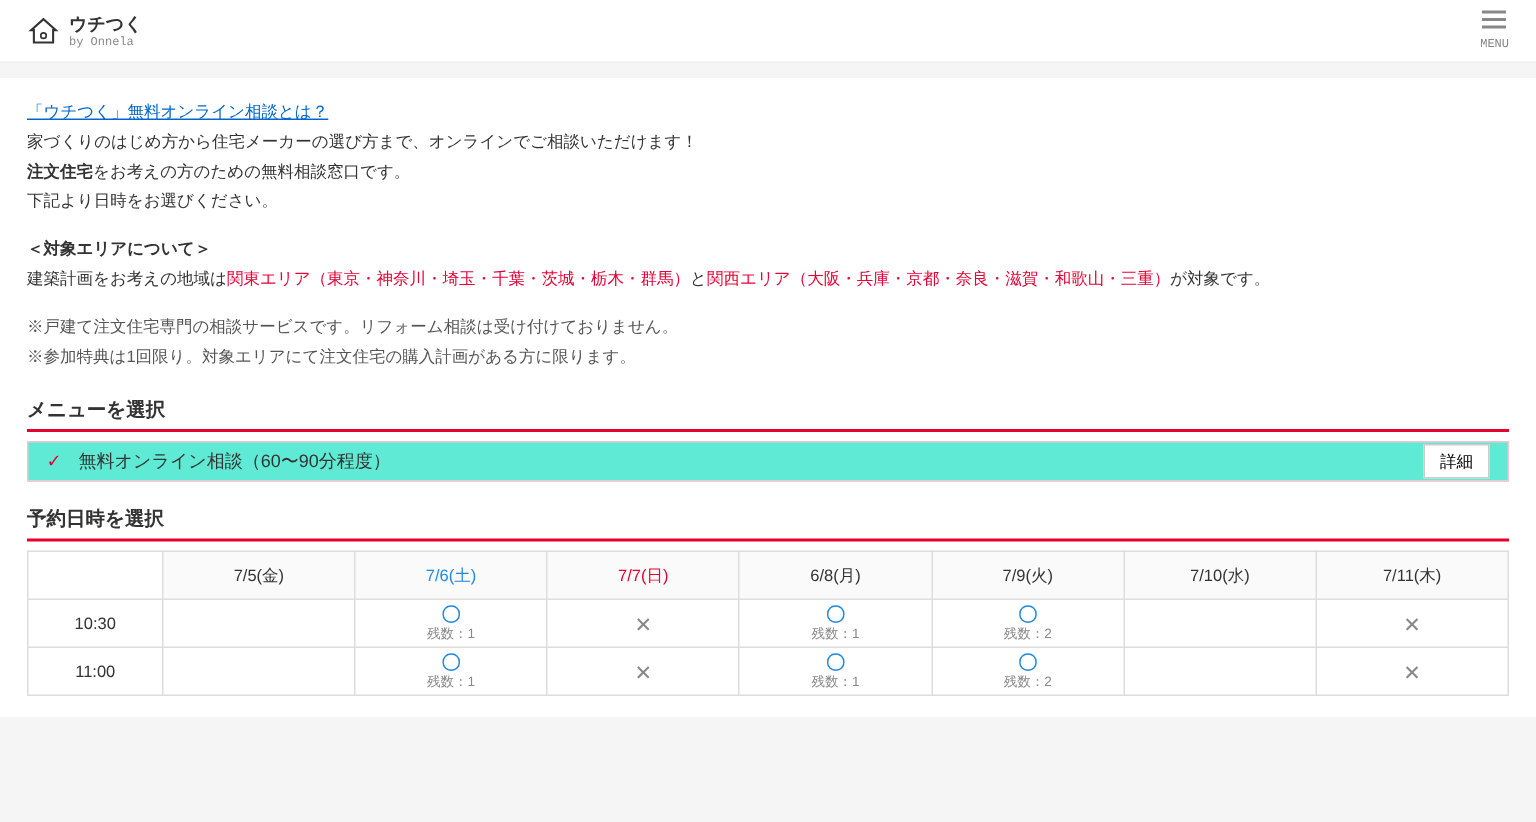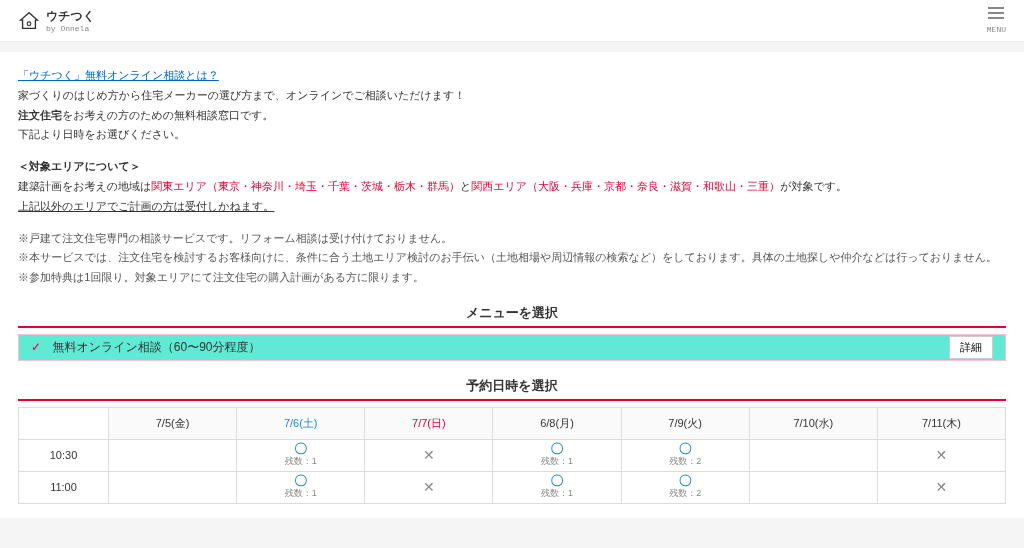--- a/index.html
+++ b/index.html
@@ -15,21 +15,21 @@
   .menu-btn .txt { font-size: 8px; color: #888; }
   .main { background: #fff; margin: 10px 0; padding: 14px 18px; }
   .intro a { color: #0066cc; text-decoration: underline; font-size: 11px; }
   .intro p { font-size: 11px; line-height: 1.8; }
   .intro .block { margin-top: 12px; }
   .intro strong { font-weight: bold; }
   .area-kanto { color: #e60033; }
   .area-kansai { color: #e60033; }
   .underline { text-decoration: underline; }
   .small { font-size: 10px; color: #555; line-height: 1.7; }
-  .section-title { font-size: 13px; font-weight: bold; margin: 16px 0 6px; padding-bottom: 4px; border-bottom: 2px solid #e6002d; text-align: center; }
+  .section-title { font-size: 13px; font-weight: bold; margin: 16px 0 6px; padding-bottom: 4px; border-bottom: 2px solid #e6002d; }
   .menu-row { display: flex; align-items: center; justify-content: space-between; background: #5eead4; border: 1px solid #f7c2cd; padding: 1px 12px; font-size: 12px; }
   .menu-row .check { color: #e6002d; margin-right: 8px; }
   .detail-btn { background: #fff; border: 1px solid #ccc; padding: 3px 10px; font-size: 11px; cursor: pointer; }
   .controls { display: flex; justify-content: space-between; margin: 10px 0 6px; }
   .controls .left, .controls .right { display: flex; gap: 4px; }
   .ctrl-btn { border: 1px solid #ccc; background: #fff; padding: 4px 10px; font-size: 11px; cursor: pointer; display: flex; align-items: center; gap: 4px; }
   .ctrl-btn.disabled { color: #bbb; border-color: #ddd; }
   .cal-icon { width: 12px; height: 12px; border: 1px solid #888; position: relative; }
   .cal-icon::before { content:''; position:absolute; top:-3px; left:2px; width:2px; height:3px; background:#888; box-shadow: 5px 0 #888; }
   table.calendar { width: 100%; border-collapse: collapse; table-layout: fixed; }
@@ -74,26 +74,24 @@
       <p><a href="#">「ウチつく」無料オンライン相談とは？</a></p>
       <p>家づくりのはじめ方から住宅メーカーの選び方まで、オンラインでご相談いただけます！</p>
       <p><strong>注文住宅</strong><span>をお考えの方のための無料相談窓口です。</span></p>
       <p>下記より日時をお選びください。</p>
 
       <div class="block">
         <p><strong>＜対象エリアについて＞</strong></p>
         <p>
           <span>建築計画をお考えの地域は</span><span class="area-kanto">関東エリア（東京・神奈川・埼玉・千葉・茨城・栃木・群馬）</span><span>と</span><span class="area-kansai">関西エリア（大阪・兵庫・京都・奈良・滋賀・和歌山・三重）</span><span>が対象です。</span>
         </p>
-        <p><span class="underline">上記以外のエリアでご計画の方は受付しかねます。</span></p>
       </div>
 
       <div class="block small">
         <p>※戸建て注文住宅専門の相談サービスです。リフォーム相談は受け付けておりません。</p>
-        <p>※本サービスでは、注文住宅を検討するお客様向けに、条件に合う土地エリア検討のお手伝い（土地相場や周辺情報の検索など）をしております。具体の土地探しや仲介などは行っておりません。</p>
         <p>※参加特典は1回限り。対象エリアにて注文住宅の購入計画がある方に限ります。</p>
       </div>
     </div>
 
     <div class="section-title">メニューを選択</div>
     <div class="menu-row">
       <div>
         <span class="check">✓</span>
         <span>無料オンライン相談（60〜90分程度）</span>
       </div>

